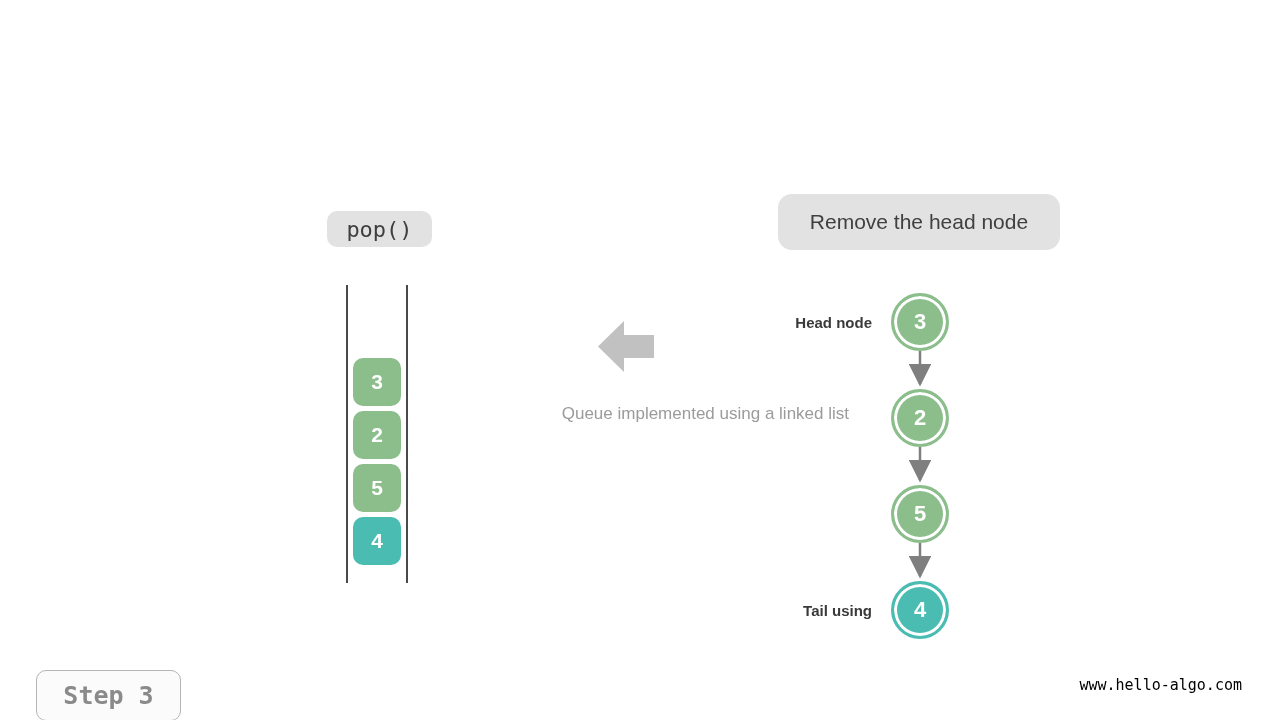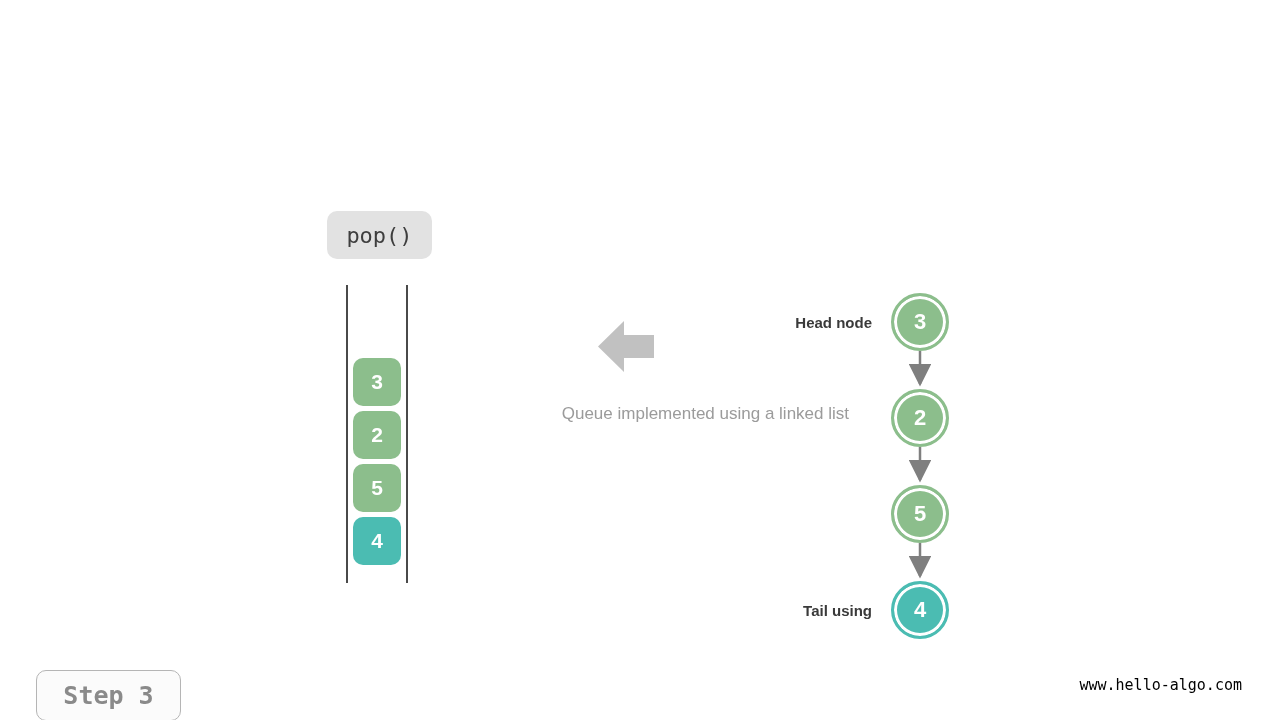--- a/index.html
+++ b/index.html
@@ -5,21 +5,21 @@
   html, body { margin: 0; padding: 0; }
   body { width: 1280px; height: 720px; background: #ffffff; overflow: hidden; }
   .canvas {
     position: relative; width: 1280px; height: 720px; background: #ffffff;
     font-family: "Liberation Sans", sans-serif;
   }
   .mono { font-family: "DejaVu Sans Mono", monospace; }
 
   
   .op-label {
-    position: absolute; left: 327px; top: 211px; width: 105px; height: 48px;
+    position: absolute; left: 327px; top: 211px; width: 105px; height: 36px;
     border-radius: 10px; display: flex; align-items: center; justify-content: center;
     font-size: 22px; color: #3e3e3e;
   }
   .annotation-box {
     position: absolute; left: 778px; top: 194px; width: 282px; height: 56px;
     border-radius: 14px; display: flex; align-items: center; justify-content: center;
     font-size: 21px; color: #404040;
   }
 
   
@@ -80,20 +80,21 @@
   
   .watermark { position: absolute; right: 38px; top: 676px; font-size: 15px; }
 </style>
 </head>
 <body>
 
 <div class="canvas">
 
   <div class="op-label mono" style="background-color: rgb(226, 226, 226);">pop()</div>
 
+  <div class="annotation-box" style="background-color: rgb(226, 226, 226);">Remove the head node</div>
 
   <div class="vline left" style="background-color: rgb(74, 74, 74);"></div>
   <div class="vline right" style="background-color: rgb(74, 74, 74);"></div>
 
   <div class="cell c0" style="background-color: rgb(140, 190, 140);">3</div>
   <div class="cell c1" style="background-color: rgb(140, 190, 140);">2</div>
   <div class="cell c2" style="background-color: rgb(140, 190, 140);">5</div>
   <div class="cell c3" style="background-color: rgb(75, 188, 178);">4</div>
 
   <svg class="big-arrow" width="56" height="51" viewBox="0 0 56 51">

